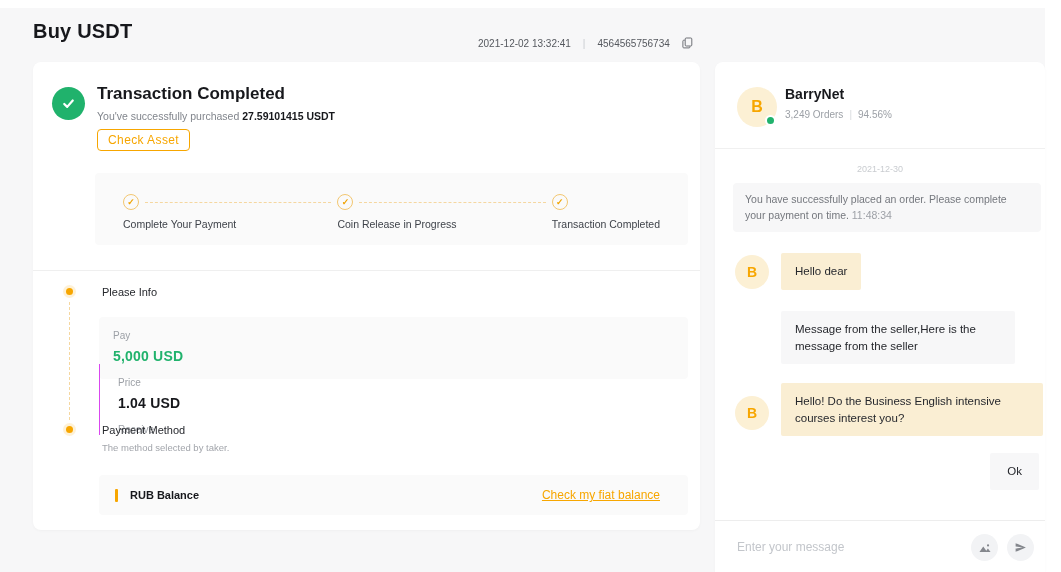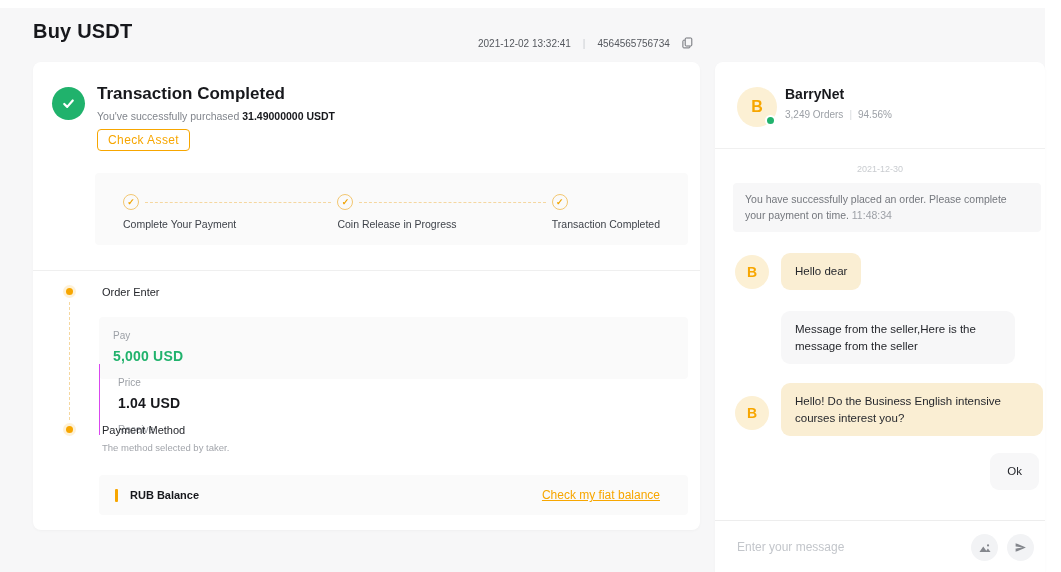--- a/index.html
+++ b/index.html
@@ -84,21 +84,21 @@
   .seller-name{position:absolute; left:70px; top:24px; font-size:14px; font-weight:bold;}
   .seller-stats{position:absolute; left:70px; top:47px; font-size:10px; color:#9ca0a6; display:flex; gap:6px;}
   .seller-stats .sep{color:#d7dadd;}
   .chat-hdiv{position:absolute; left:0; top:86px; width:330px; height:1px; background:#f0f0f0;}
 
   .chat-date{position:absolute; left:0; top:102px; width:330px; text-align:center; font-size:9px; color:#c9ccd0;}
   .sys-msg{position:absolute; left:18px; top:121px; width:308px; background:var(--bubble-gray);
     border-radius:4px; padding:8px 12px; font-size:10.5px; line-height:1.55; color:#75787e;}
   .sys-time{color:#9da0a6;}
 
-  .bubble{position:absolute; border-radius:9px; padding:10px 14px; font-size:11.5px; line-height:1.45; color:#26282d;}
+  .bubble{position:absolute; border-radius:2px; padding:10px 14px; font-size:11.5px; line-height:1.45; color:#26282d;}
   .bubble.cream{background:var(--bubble-cream);}
   .bubble.gray{background:var(--bubble-gray);}
   .msg-avatar{position:absolute; width:34px; height:34px; font-size:14px;}
   .m1-avatar{left:20px; top:193px;}
   .m1-bubble{left:66px; top:191px;}
   .m2-bubble{left:66px; top:249px; max-width:234px;}
   .m3-avatar{left:20px; top:334px;}
   .m3-bubble{left:66px; top:321px; max-width:262px;}
   .m4-bubble{right:6px; top:391px; padding:10px 17px;}
 
@@ -133,21 +133,21 @@
 
 <div class="card">
 
   <div class="check-circle">
     <svg width="17" height="17" viewBox="0 0 20 20">
         <polyline points="5,10.5 8.5,14 15,6.5" fill="none" stroke="#fff" stroke-width="2.6" stroke-linecap="round" stroke-linejoin="round"></polyline>
       </svg>
   </div>
   <div class="status-title">Transaction Completed</div>
   <div class="status-sub">
-    <span>You've successfully purchased </span><b>31.49000000 USDT</b>
+    <span>You've successfully purchased </span><b>27.59101415 USDT</b>
   </div>
   <button class="check-asset">Check Asset</button>
 
   <div class="steps-box">
     <div class="step">
       <div class="step-top">
         <span class="step-icon">✓</span>
         <span class="step-dash"></span>
       </div>
       <div class="step-label">Complete Your Payment</div>
@@ -165,21 +165,21 @@
 
       </div>
       <div class="step-label">Transaction Completed</div>
     </div>
   </div>
 
   <div class="card-divider"></div>
 
   <div class="bullet bullet-1"></div>
   <div class="vdash"></div>
-  <div class="section-label lbl-order">Order Enter</div>
+  <div class="section-label lbl-order">Please Info</div>
 
   <div class="orderinfo-box">
     <div class="oi-col">
       <div class="oi-label">Pay</div>
       <div class="oi-value green">5,000 USD</div>
     </div>
     <div class="oi-col">
       <div class="oi-label">Price</div>
       <div class="oi-value">1.04 USD</div>
     </div>

